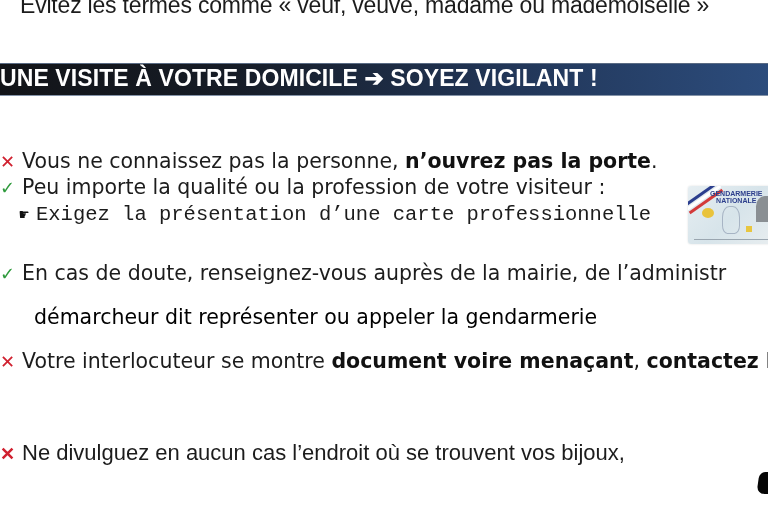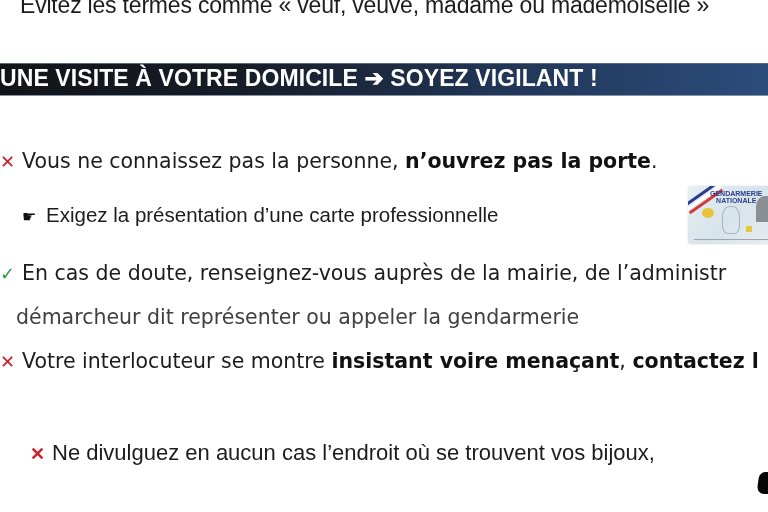--- a/index.html
+++ b/index.html
@@ -64,41 +64,42 @@
       width: 22px;
       text-align: left;
       font-weight: bold;
       font-size: 18px;
     }
     .mark.cross { color: #d0202f; }
     .mark.check { color: #2e9a3c; }
     .item b { font-weight: bold; color: #111; }
     .sub {
       position: absolute;
-      left: 22px;
-      white-space: nowrap;
-      font-family: Liberation Sans, sans-serif;
+      left: 12px;
+      white-space: nowrap;
+      font-family: Liberation Mono, monospace;
       font-size: 20.5px;
       line-height: 27px;
       color: #1c1c1c;
+      text-align: center;
     }
     .sub .hand {
       display: inline-block;
       width: 24px;
       font-size: 16px;
       color: #111;
     }
     .cont {
       position: absolute;
-      left: 16px;
+      left: 34px;
       white-space: nowrap;
       font-family: "DejaVu Sans", sans-serif;
       font-size: 20.5px;
       line-height: 27px;
-      color: #404040;
+      color: #000000;
     }
     .narrow {
       font-family: "Liberation Sans", sans-serif;
       font-size: 22px;
     }
     .id-card {
       position: absolute;
       left: 688px;
       top: 186px;
       width: 90px;
@@ -202,20 +203,23 @@
   <div class="top-line">Évitez les termes comme « veuf, veuve, madame ou mademoiselle »</div>
 
   <div class="banner">
     <div class="banner-title">UNE VISITE À VOTRE DOMICILE ➔ SOYEZ VIGILANT !</div>
   </div>
 
   <div class="item" style="top:128px;margin-top:20px;">
     <span class="mark cross">✕</span><span>Vous ne connaissez pas la personne, </span><b>n’ouvrez pas la porte</b><span>.</span>
   </div>
 
+  <div class="item" style="top:174px;">
+    <span class="mark check">✓</span><span>Peu importe la qualité ou la profession de votre visiteur :</span>
+  </div>
   <div class="sub" style="top:201px;">
     <span class="hand">☛</span><span>Exigez la présentation d’une carte professionnelle</span>
   </div>
 
   <div class="id-card">
     <div class="stripe-blue"></div>
     <div class="stripe-white"></div>
     <div class="stripe-red"></div>
     <div class="card-title">
       <div>GENDARMERIE</div>
@@ -227,22 +231,22 @@
     <div class="photo"></div>
     <div class="mrz"></div>
   </div>
 
   <div class="item" style="top:260px;">
     <span class="mark check">✓</span><span>En cas de doute, renseignez-vous auprès de la mairie, de l’administr</span>
   </div>
   <div class="cont" style="top:304px;">démarcheur dit représenter ou appeler la gendarmerie</div>
 
   <div class="item" style="top:348px;">
-    <span class="mark cross">✕</span><span>Votre interlocuteur se montre </span><b>insistant voire menaçant</b><span>, </span><b>contactez l</b>
-  </div>
-
-
-  <div class="item narrow" style="top:439px;padding-left:30px;">
+    <span class="mark cross">✕</span><span>Votre interlocuteur se montre </span><b>document voire menaçant</b><span>, </span><b>contactez l</b>
+  </div>
+
+
+  <div class="item narrow" style="top:439px;">
     <span class="mark cross">✕</span><span>Ne divulguez en aucun cas l’endroit où se trouvent vos bijoux,</span>
   </div>
 
   <div class="corner-blob"></div>
 </div>
 
 </body></html>

